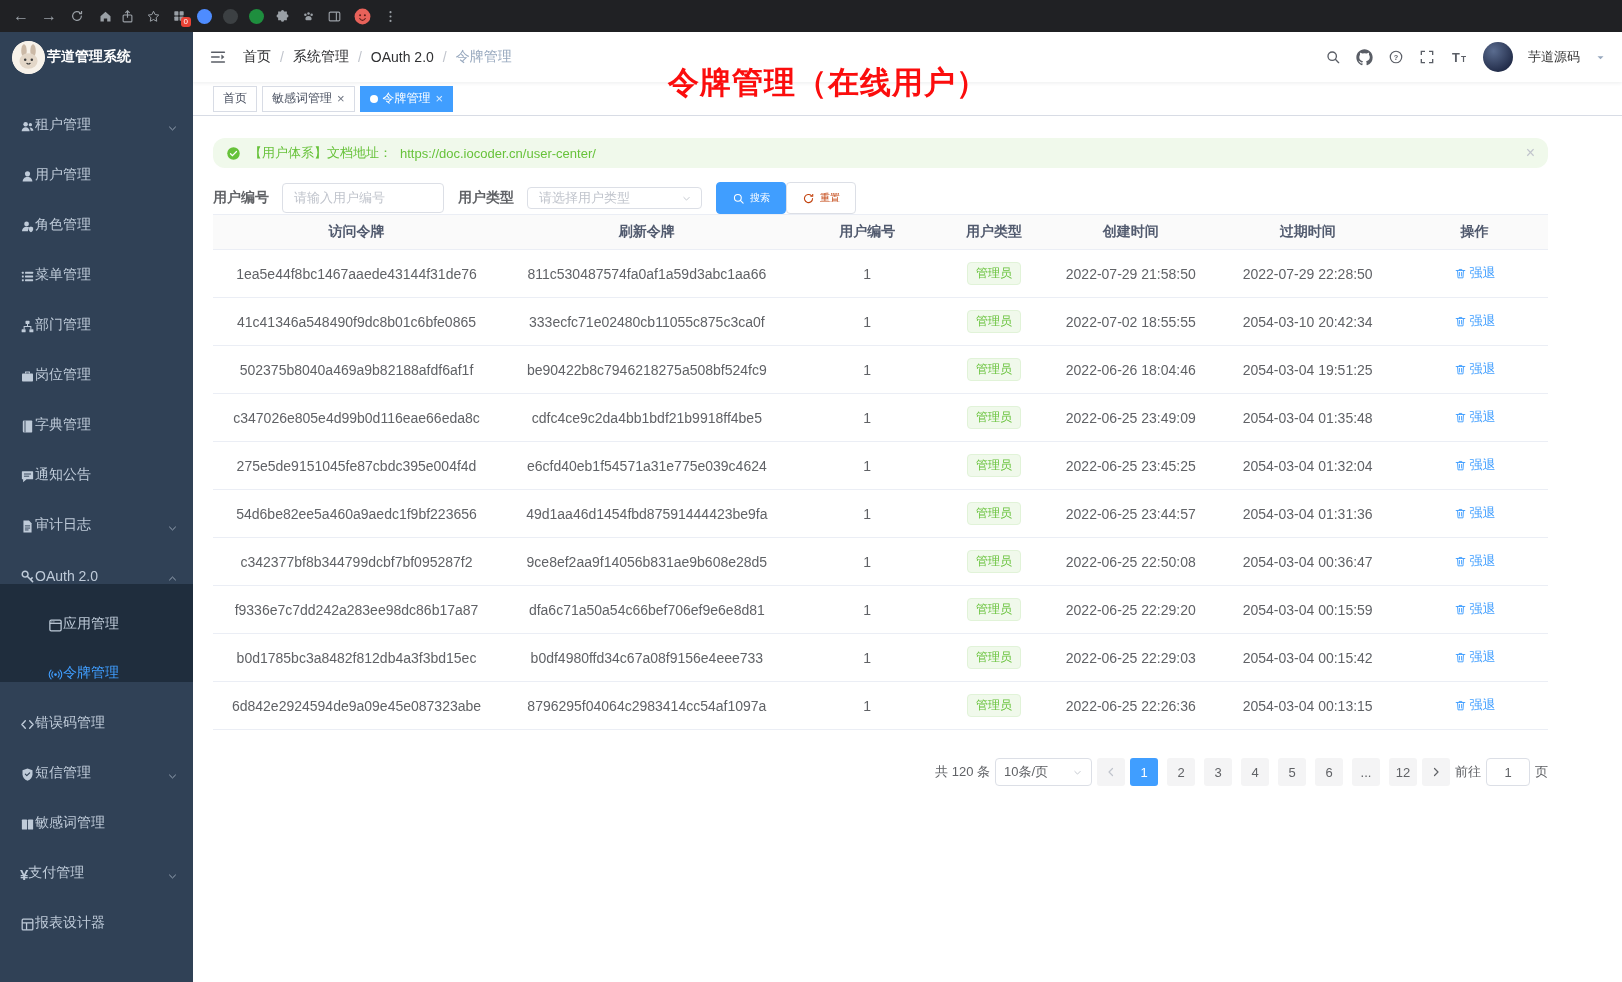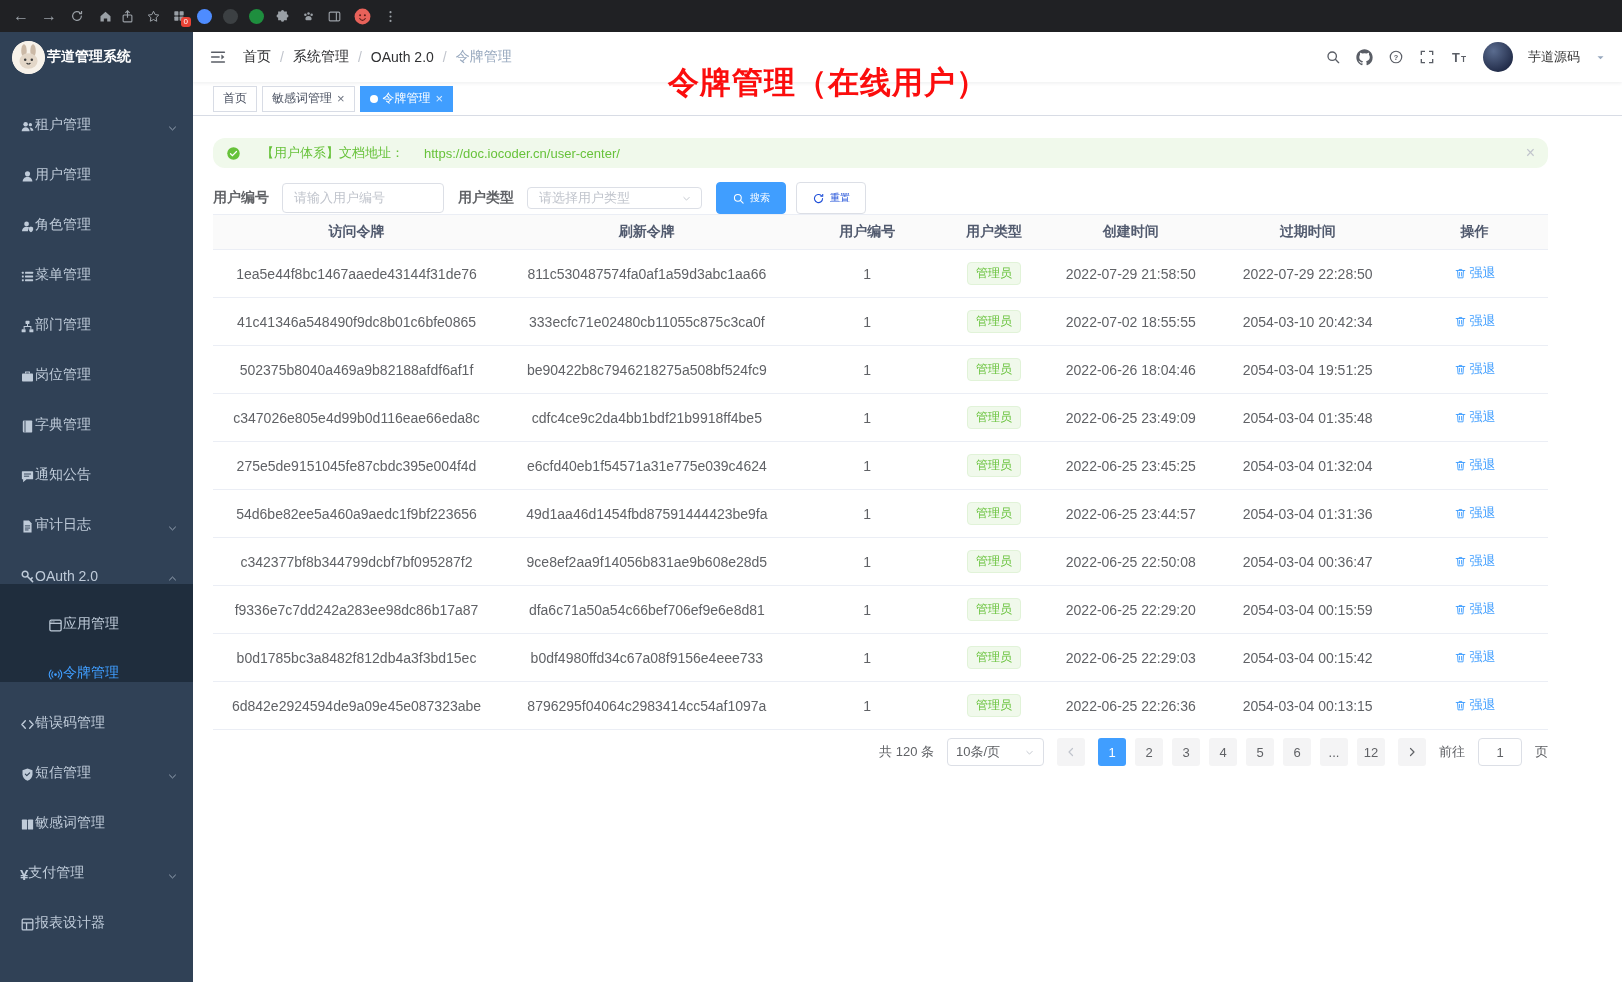--- a/index.html
+++ b/index.html
@@ -47,42 +47,42 @@
   .user-name{font-size:13px;color:#333}
 
   .tags-bar{height:34px;display:flex;align-items:center;gap:5px;padding:0 20px;border-bottom:1px solid #d8dce5;background:#fff}
   .tab{display:inline-flex;align-items:center;gap:5px;height:26px;padding:0 9px;border:1px solid #d8dce5;background:#fff;color:#495060;font-size:12px;cursor:pointer;white-space:nowrap}
   .tab .tdot{width:8px;height:8px;border-radius:50%;background:#fff;display:inline-block}
   .tab .tclose{font-size:13px;line-height:1;opacity:.8;cursor:pointer}
   .tab.active{background:var(--accent,#409eff);border-color:var(--accent,#409eff);color:#fff}
 
   .content{flex:1;padding:22px 74px 0 20px;position:relative;background:#fff}
 
-  .alert{height:30px;background:#f0f9eb;border-radius:12px;display:flex;align-items:center;gap:20px;padding:0 13px;font-size:13px;color:var(--success,#67c23a)}
+  .alert{height:30px;background:#f0f9eb;border-radius:12px;display:flex;align-items:center;gap:8px;padding:0 13px;font-size:13px;color:var(--success,#67c23a)}
   .alert-link{color:var(--success,#67c23a);text-decoration:none;cursor:pointer}
   .alert-close{margin-left:auto;color:#c0c4cc;cursor:pointer;font-size:16px}
 
   .filters{display:flex;align-items:center;margin-top:14px;font-size:14px;color:#606266}
   .f-item{display:flex;align-items:center;margin-right:14px}
   .f-label{font-weight:bold;color:#606266;margin-right:13px;white-space:nowrap}
   .f-input{width:162px;height:30px;border:1px solid #dcdfe6;border-radius:4px;padding:0 11px;font-size:13px;color:#606266;outline:none;font-family:Liberation Serif, serif}
   .f-input::placeholder{color:#c0c4cc}
   .f-select{width:175px;height:22px;border:1px solid #dcdfe6;border-radius:4px;display:flex;align-items:center;justify-content:space-between;padding:0 9px 0 11px;color:#c0c4cc;font-size:13px;cursor:pointer;background:#fff}
   .caret{color:#c0c4cc}
   .btn{height:32px;border-radius:4px;font-size:10px;display:inline-flex;align-items:center;gap:5px;padding:0 15px;cursor:pointer;font-family:inherit}
   .btn-primary{background:var(--accent,#409eff);border:1px solid var(--accent,#409eff);color:#fff}
-  .btn-plain{background:#fff;border:1px solid #dcdfe6;color:#1d4ed8;margin-left:10px}
+  .btn-plain{background:#fff;border:1px solid #dcdfe6;color:#c2410c;}
 
   table.data-table{width:100%;border-collapse:collapse;font-size:14px;color:#606266;table-layout:fixed}
   .data-table th{height:35px;background:#fafafa;color:#515a6e;font-weight:bold;border-top:1px solid #ebeef5;border-bottom:1px solid #ebeef5;text-align:center;font-size:14px}
   .data-table td{height:48px;border-bottom:1px solid #ebeef5;text-align:center;overflow:hidden;white-space:nowrap}
   .tag-success{display:inline-block;background:#f0f9eb;border:1px solid #e1f3d8;color:var(--success,#67c23a);font-size:12px;padding:2px 8px;border-radius:4px;line-height:1.4}
   .action-link{display:inline-flex;align-items:center;gap:3px;color:var(--accent,#409eff);font-size:13px;cursor:pointer;text-decoration:none}
 
-  .pagination{display:flex;align-items:center;justify-content:flex-end;gap:13px;margin-top:8px;font-size:13px;color:#606266}
+  .pagination{display:flex;align-items:center;justify-content:flex-end;gap:5px;margin-top:28px;font-size:13px;color:#606266}
   .size-select{width:97px;height:28px;border:1px solid #dcdfe6;border-radius:4px;display:flex;align-items:center;justify-content:space-between;padding:0 8px;background:#fff;cursor:pointer}
   .pager{display:inline-flex;gap:9px}
   .page-btn{min-width:28px;height:28px;border:none;background:#f4f4f5;border-radius:3px;color:#606266;font-size:13px;cursor:pointer;display:inline-flex;align-items:center;justify-content:center;font-family:inherit;padding:0 4px}
   .page-btn.active{background:var(--accent,#409eff);color:#fff}
   .page-btn.nav-disabled{color:#c0c4cc;cursor:default}
   .goto-input{width:44px;height:28px;border:1px solid #dcdfe6;border-radius:4px;text-align:center;font-size:13px;color:#606266;outline:none;font-family:inherit}
 
   .annotation{position:absolute;left:668px;top:64px;font-size:31px;line-height:1.25;font-weight:bold;color:var(--annotation-red,#fb0d0d);z-index:50;white-space:nowrap;letter-spacing:1px}
 </style>
 </head>

